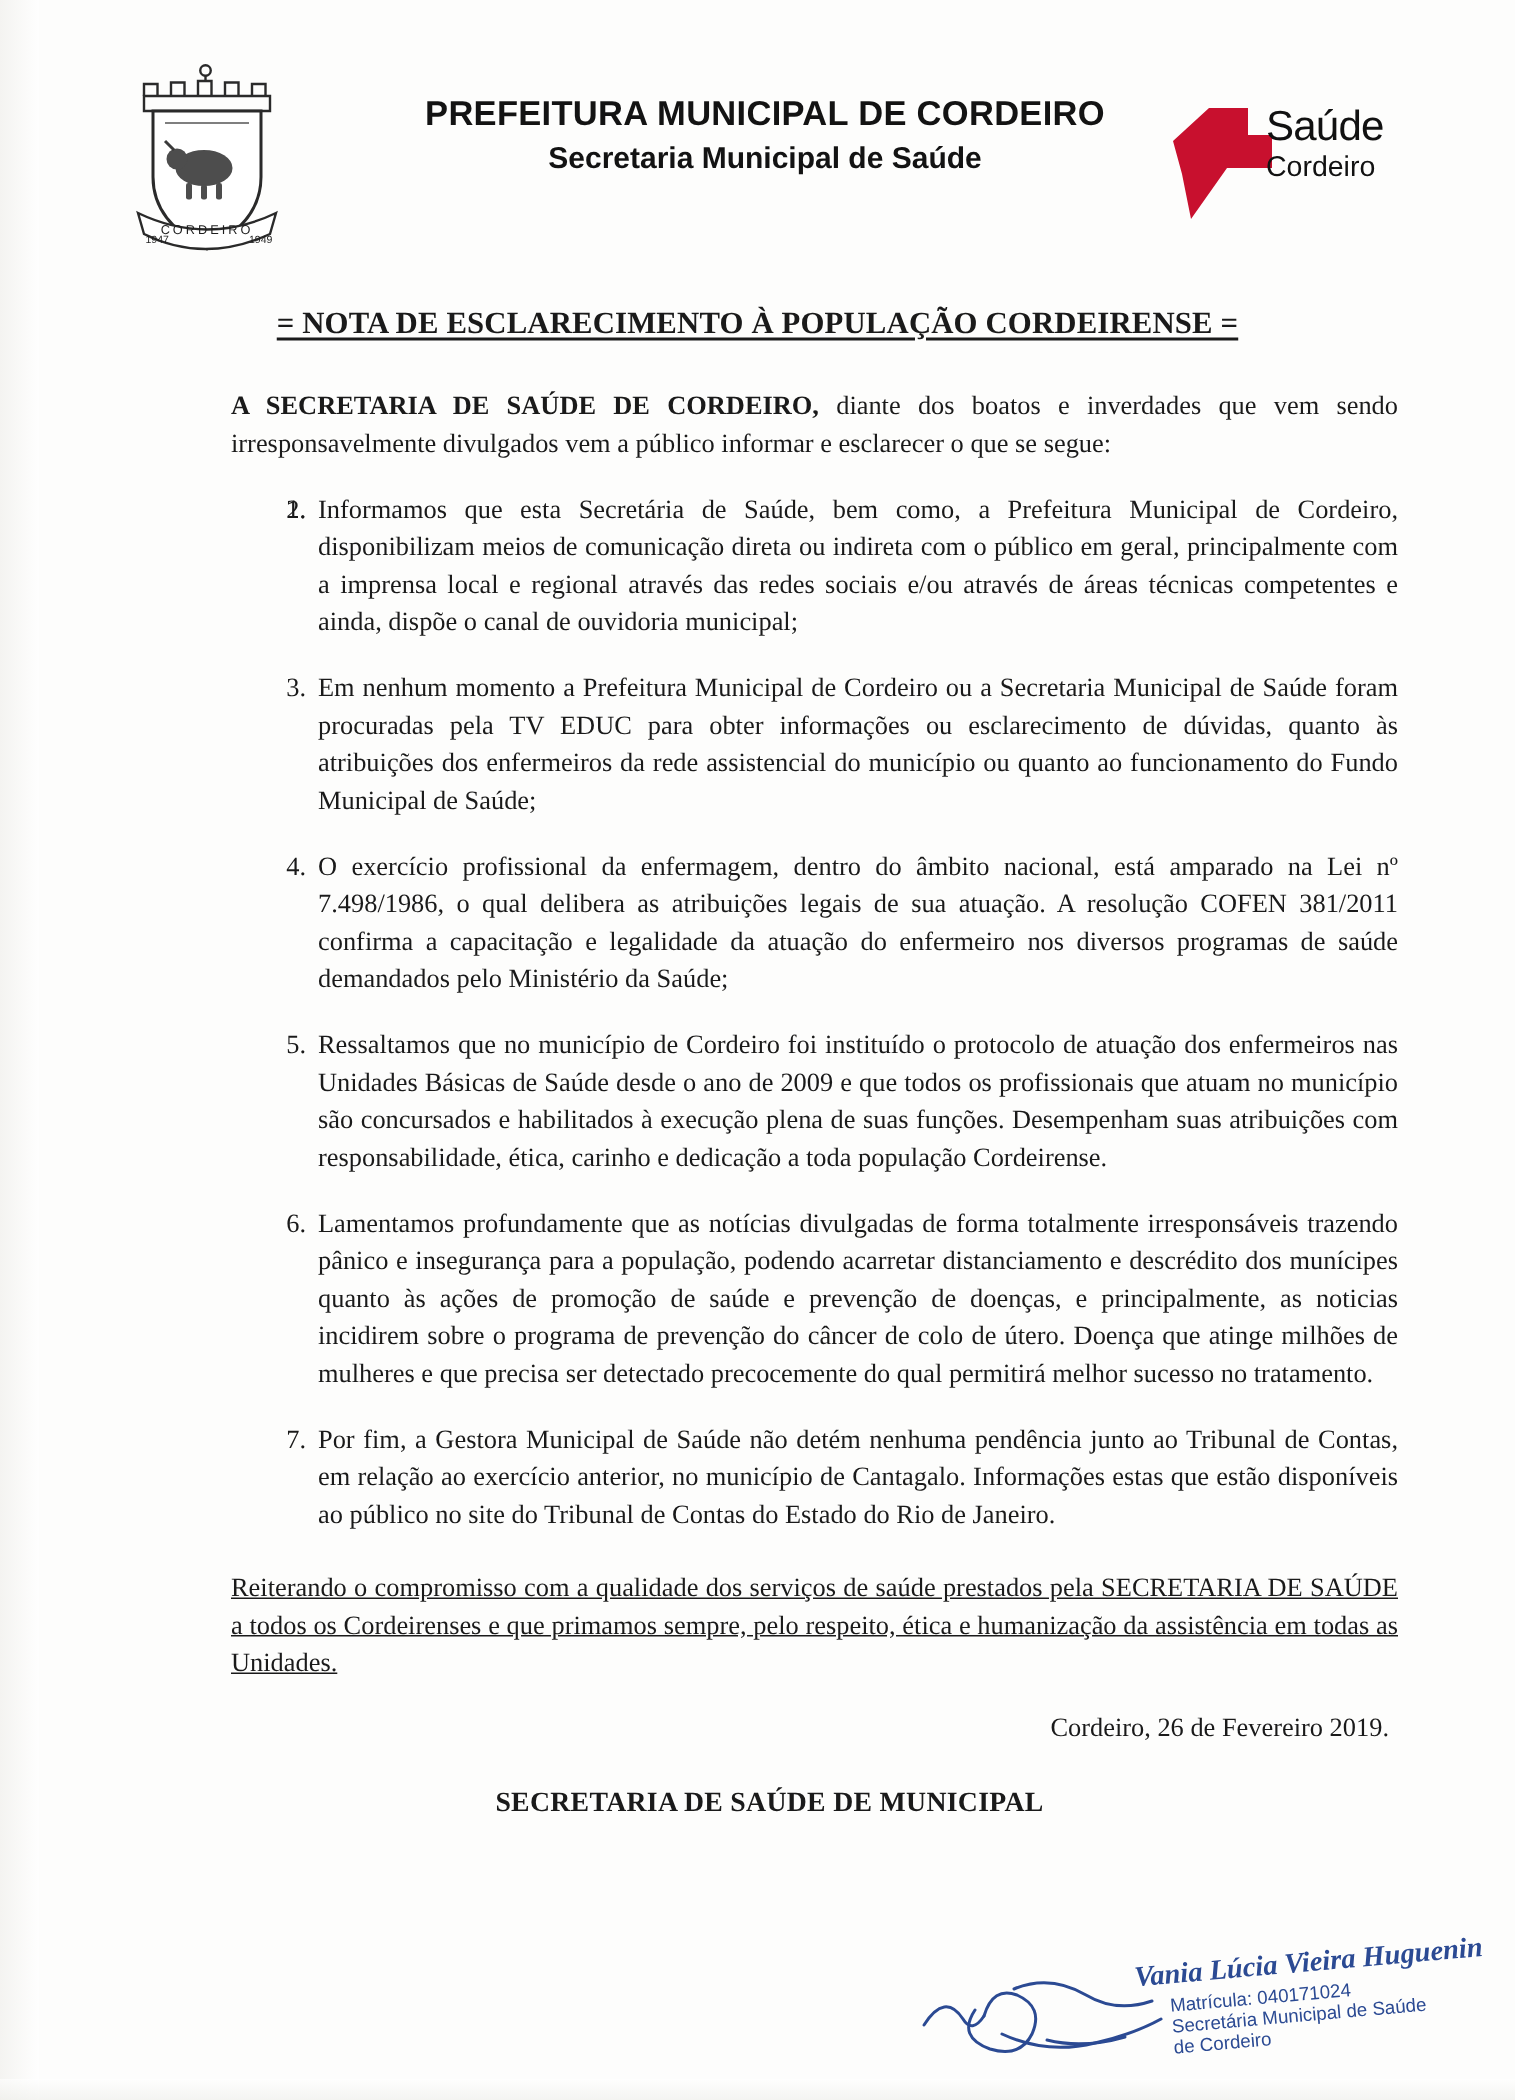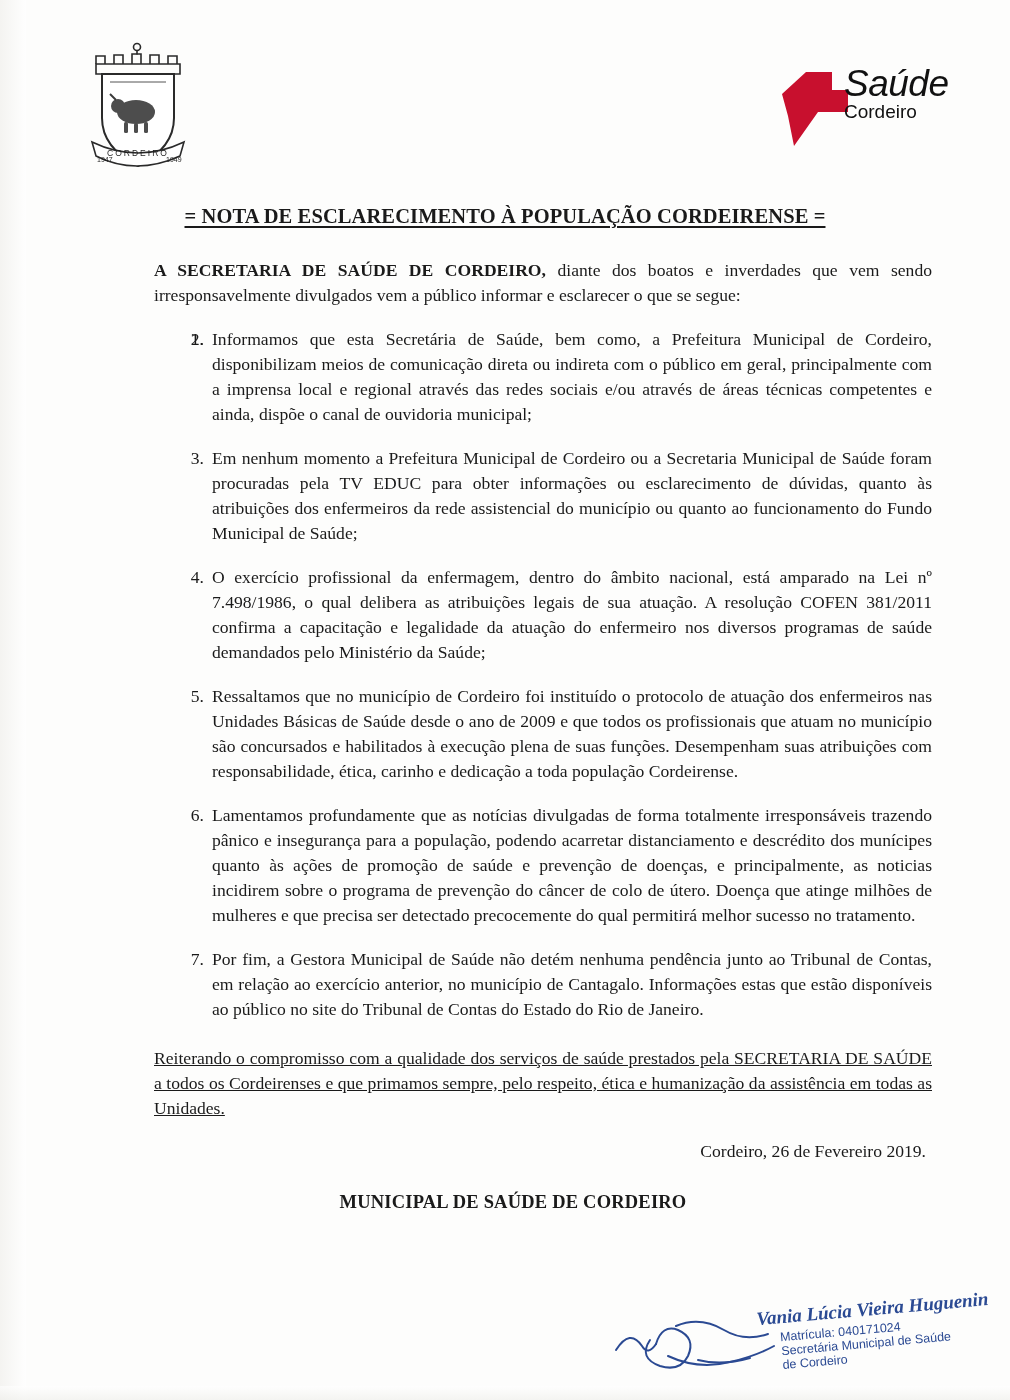--- a/index.html
+++ b/index.html
@@ -76,25 +76,24 @@
     height: 74px;
   }
   .logo-text {
     position: absolute;
     left: 62px;
     top: -4px;
     font-family: "Liberation Sans", sans-serif;
     color: #111;
   }
   .logo-text .l1 {
-    font-size: 37px;
+    font-size: 28px;
     font-weight: normal;
     letter-spacing: -0.5px;
     line-height: 32px;
-    font-style: italic;
   }
   .logo-text .l2 {
     font-size: 19px;
     letter-spacing: 0px;
     line-height: 22px;
     margin-top: 1px;
   }
 
   
   .doc-title {
@@ -257,20 +256,24 @@
         </g>
         <path d="M38 62 l-6 -6" stroke="#3a3a3a" stroke-width="2" fill="none"></path>
 
         <path d="M14 104 q46 22 92 0 l-4 14 q-44 20 -84 0 z" fill="#ffffff" stroke="#2a2a2a" stroke-width="1.6"></path>
         <text x="60" y="118" font-family="Liberation Sans, sans-serif" font-size="8.5" letter-spacing="2" text-anchor="middle" fill="#1e1e1e">CORDEIRO</text>
         <text x="19" y="124" font-family="Liberation Sans, sans-serif" font-size="7" fill="#1e1e1e">1947</text>
         <text x="88" y="124" font-family="Liberation Sans, sans-serif" font-size="7" fill="#1e1e1e">1949</text>
       </svg>
     </div>
 
+    <div class="header-titles">
+      <div class="header-title-1">PREFEITURA MUNICIPAL DE CORDEIRO</div>
+      <div class="header-title-2">Secretaria Municipal de Saúde</div>
+    </div>
 
     <div class="logo-saude">
       <svg class="logo-cross" viewBox="0 0 66 74">
         <path d="M24 0 H50 V18 H66 V40 H36 L12 74 L6 44 L0 22 Z" fill="#c8102e"></path>
       </svg>
       <div class="logo-text">
         <div class="l1">Saúde</div>
         <div class="l2">Cordeiro</div>
       </div>
     </div>
@@ -309,21 +312,21 @@
       <li>
         <span class="num">7.</span>
         <span>Por fim, a Gestora Municipal de Saúde não detém nenhuma pendência junto ao Tribunal de Contas, em relação ao exercício anterior, no município de Cantagalo. Informações estas que estão disponíveis ao público no site do Tribunal de Contas do Estado do Rio de Janeiro.</span>
       </li>
     </ol>
 
     <p class="closing">Reiterando o compromisso com a qualidade dos serviços de saúde prestados pela SECRETARIA DE SAÚDE a todos os Cordeirenses e que primamos sempre, pelo respeito, ética e humanização da assistência em todas as Unidades.</p>
 
     <p class="place-date">Cordeiro, 26 de Fevereiro 2019.</p>
 
-    <p class="signature-title">MUNICIPAL DE SAÚDE DE CORDEIRO</p>
+    <p class="signature-title">SECRETARIA DE SAÚDE DE MUNICIPAL</p>
   </div>
 
   <div class="signature-block">
     <svg class="sig-scribble" width="170" height="70" viewBox="0 0 170 70">
       <g fill="none" stroke="#2b4a93" stroke-width="2" stroke-linecap="round">
         <path d="M6 40 q14 -22 26 -4 q6 10 14 -2"></path>
         <path d="M46 34 q6 -20 22 -14 q18 8 10 26 q-8 16 -28 10 q-22 -8 -10 -26"></path>
         <path d="M66 16 q24 -10 48 4 q20 12 44 4"></path>
         <path d="M58 46 q30 14 62 6 q26 -6 44 -16"></path>
         <path d="M88 50 q24 6 52 -2"></path>

